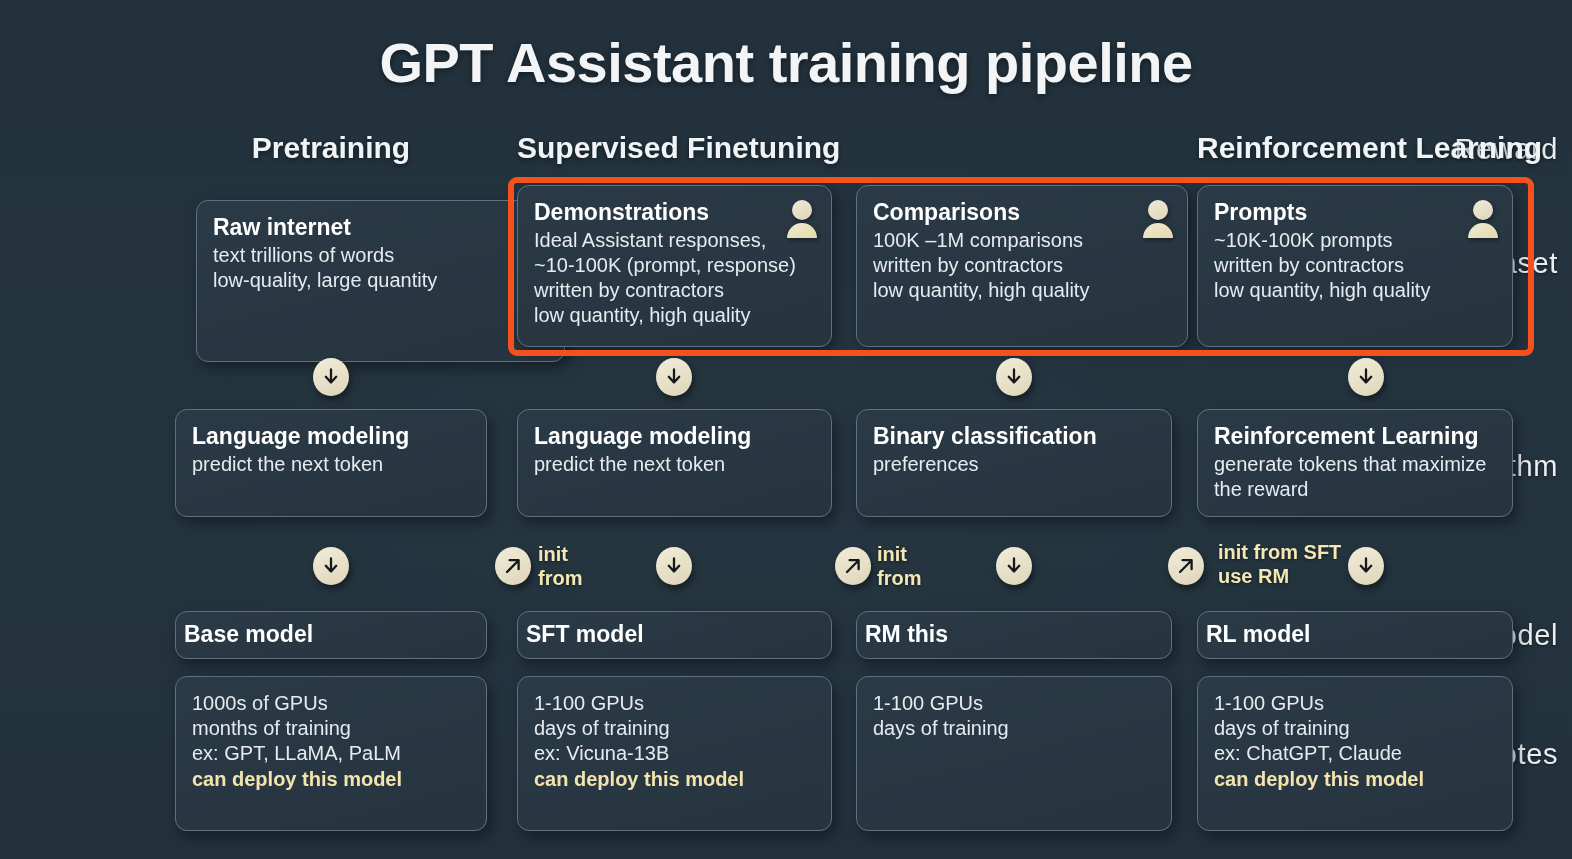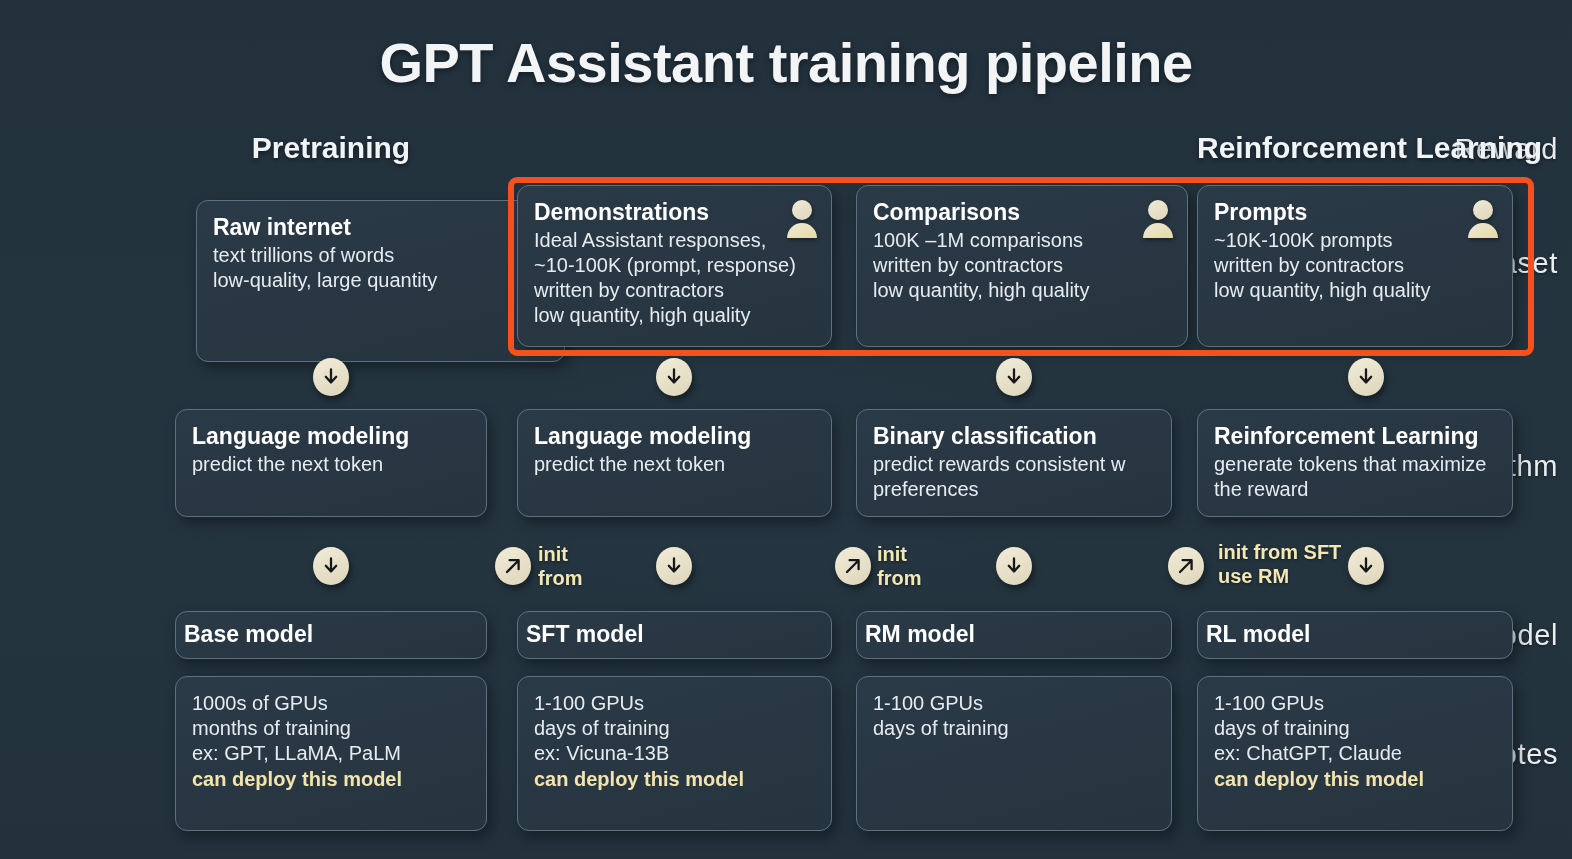--- a/index.html
+++ b/index.html
@@ -162,20 +162,21 @@
     <div class="hd">Base model</div>
   </div>
 
   <div class="card" style="left:175px; top:676px; width:312px; height:155px;">
     <div class="ln">1000s of GPUs</div>
     <div class="ln">months of training</div>
     <div class="ln">ex: GPT, LLaMA, PaLM</div>
     <div class="ln accent">can deploy this model</div>
   </div>
 
+  <div class="stage-head" style="left:517px; width:315px;">Supervised Finetuning</div>
 
   <div class="card" style="left:517px; top:185px; width:315px; height:162px;">
     <div class="hd">Demonstrations</div>
     <div class="ln">Ideal Assistant responses,</div>
     <div class="ln">~10-100K (prompt, response)</div>
     <div class="ln">written by contractors</div>
     <div class="ln">low quantity, high quality</div>
     <div class="person">
       <div class="head"></div>
       <div class="body"></div>
@@ -233,42 +234,41 @@
   </div>
 
   <div class="puck" style="left:996px; top:358px;">
     <svg width="20" height="20" viewBox="0 0 20 20">
         <path d="M10 2.5 V14.5 M4.8 9.8 L10 15.5 L15.2 9.8" fill="none" stroke="#16181b" stroke-width="2.3" stroke-linecap="round" stroke-linejoin="round"></path>
       </svg>
   </div>
 
   <div class="card" style="left:856px; top:409px; width:316px; height:108px;">
     <div class="hd">Binary classification</div>
-    <div class="ln">predict rewards consistent w</div>
     <div class="ln">preferences</div>
   </div>
 
   <div class="puck" style="left:835px; top:547px;">
     <svg width="20" height="20" viewBox="0 0 20 20">
         <path d="M4 16 L15.2 4.8 M6.6 4.2 L15.6 4.2 L15.6 13.2" fill="none" stroke="#16181b" stroke-width="2.3" stroke-linecap="round" stroke-linejoin="round"></path>
       </svg>
   </div>
   <div class="initlbl" style="left:877px; top:543px;">
     <div>init</div>
     <div>from</div>
   </div>
 
   <div class="puck" style="left:996px; top:547px;">
     <svg width="20" height="20" viewBox="0 0 20 20">
         <path d="M10 2.5 V14.5 M4.8 9.8 L10 15.5 L15.2 9.8" fill="none" stroke="#16181b" stroke-width="2.3" stroke-linecap="round" stroke-linejoin="round"></path>
       </svg>
   </div>
 
   <div class="card model" style="left:856px; top:611px; width:316px; height:48px;">
-    <div class="hd">RM model</div>
+    <div class="hd">RM this</div>
   </div>
 
   <div class="card" style="left:856px; top:676px; width:316px; height:155px;">
     <div class="ln">1-100 GPUs</div>
     <div class="ln">days of training</div>
   </div>
 
   <div class="stage-head" style="left:1197px; width:316px;">Reinforcement Learning</div>
 
   <div class="card" style="left:1197px; top:185px; width:316px; height:162px;">

